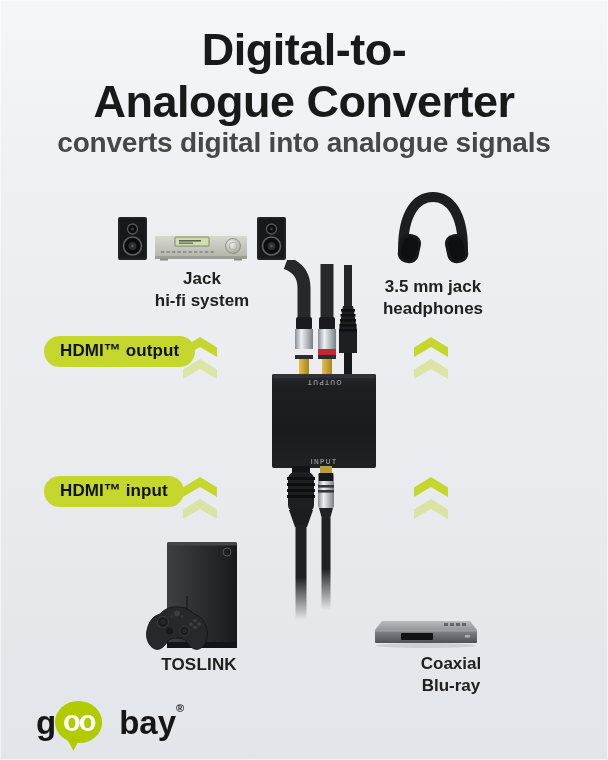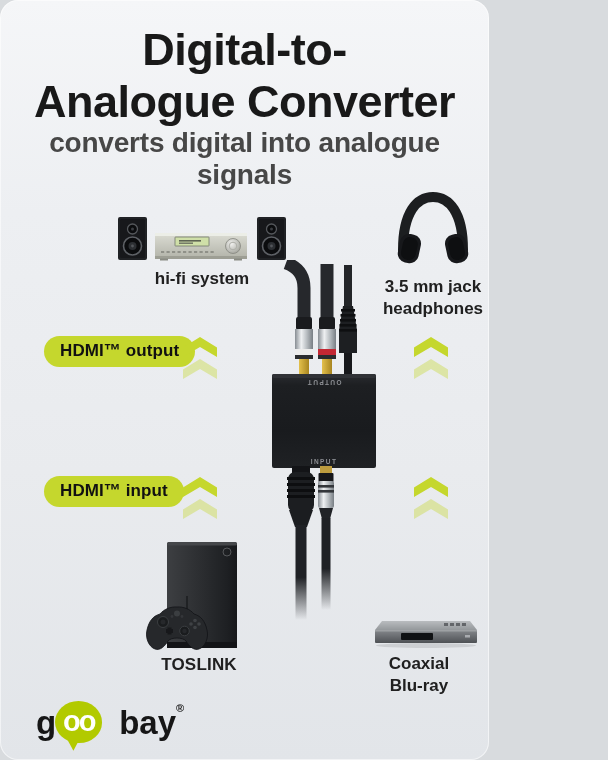--- a/index.html
+++ b/index.html
@@ -1,32 +1,31 @@
 <!DOCTYPE html>
 <html style="--accent-green: #c5d72d; --logo-green: #b2ca00; --background: #eceff2; --title-text: #191919;"><head>
 <meta charset="utf-8">
 <style>
   html,body{margin:0;padding:0;background:#d8dbde;}
   .poster{
-    position:relative;width:489px;height:760px;overflow:hidden;
+    position:relative;width:608px;height:760px;overflow:hidden;
     font-family:"Liberation Sans", sans-serif;
     background:linear-gradient(180deg,#f5f6f8 0%,#edeff2 28%,#e9ebee 62%,#e2e5e9 100%);
     box-shadow:inset 0 0 0 1px rgba(255,255,255,.55);
-    border-radius:18px;
   }
   .title{position:absolute;top:24px;left:0;right:0;text-align:center;
     font-size:45px;font-weight:700;color:#191919;line-height:1.16;letter-spacing:-0.5px;}
   .subtitle{position:absolute;top:127px;left:0;right:0;text-align:center;
     font-size:28px;font-weight:700;color:#474747;letter-spacing:-0.2px;}
   .device-label{position:absolute;width:170px;text-align:center;
     font-size:17px;font-weight:600;color:#202020;line-height:1.32;}
   .lbl-hifi{left:117px;top:268px;}
   .lbl-headphones{left:348px;top:276px;}
   .lbl-xbox{left:114px;top:654px;letter-spacing:0.2px;}
-  .lbl-bluray{left:334px;top:653px;}
+  .lbl-bluray{left:366px;top:653px;}
   .pill{position:absolute;left:44px;background:var(--accent-green,#c5d72d);
     color:#111;font-size:17px;font-weight:700;letter-spacing:0.1px;
     padding:5px 16px 6px;border-radius:30px;white-space:nowrap;}
   .pill-output{top:336px;}
   .pill-input{top:476px;}
   .chevrons{position:absolute;display:flex;flex-direction:column;gap:2px;width:34px;}
   .chev{width:34px;height:20px;background:var(--accent-green,#c5d72d);
     clip-path:polygon(0 100%,0 52%,50% 0,100% 52%,100% 100%,50% 50%);}
   .chev.faded{opacity:.38;}
   .chv-out-left{left:183px;top:337px;}
@@ -108,20 +107,21 @@
       <rect x="2" y="2" width="29" height="43" rx="2" fill="#202225"></rect>
       <rect x="4" y="4" width="25" height="39" rx="1.5" fill="#17181b"></rect>
       <circle cx="16.5" cy="14" r="5" fill="#0b0c0e" stroke="#55585c" stroke-width="1.3"></circle>
       <circle cx="16.5" cy="14" r="1.5" fill="#3a3d41"></circle>
       <circle cx="16.5" cy="31" r="9" fill="#0b0c0e" stroke="#5d6065" stroke-width="1.6"></circle>
       <circle cx="16.5" cy="31" r="4" fill="#2c2f33"></circle>
       <circle cx="16.5" cy="31" r="1.4" fill="#53565b"></circle>
     </g>
   </svg>
   <div class="device-label lbl-hifi">
+    <div>Jack</div>
     <div>hi-fi system</div>
   </div>
 
   <svg class="icon-abs" style="left:392px;top:190px;" width="82" height="80" viewBox="0 0 82 80">
     <path d="M11,60 C11,22 25,7 41,7 C57,7 71,22 71,60" fill="none" stroke="#1c1e20" stroke-width="10" stroke-linecap="round"></path>
     <g transform="rotate(12 17 58)">
       <rect x="7" y="44" width="21" height="29" rx="9" fill="#17181b"></rect>
       <rect x="10" y="47" width="15" height="23" rx="7" fill="#0e0f11"></rect>
     </g>
     <g transform="rotate(-12 65 58)">

